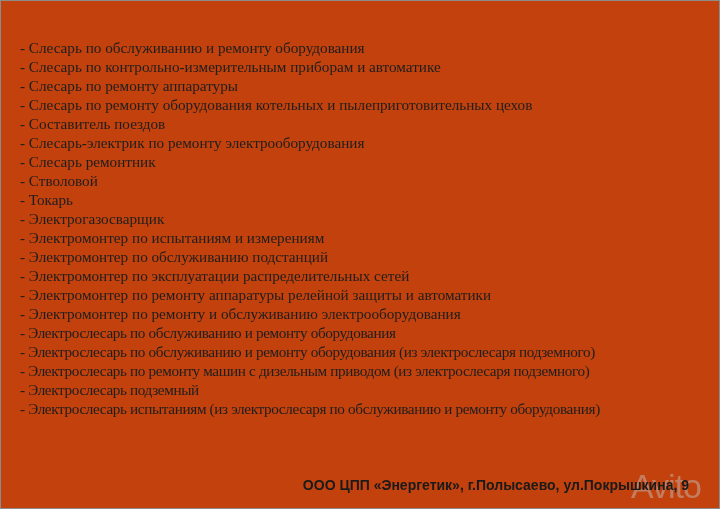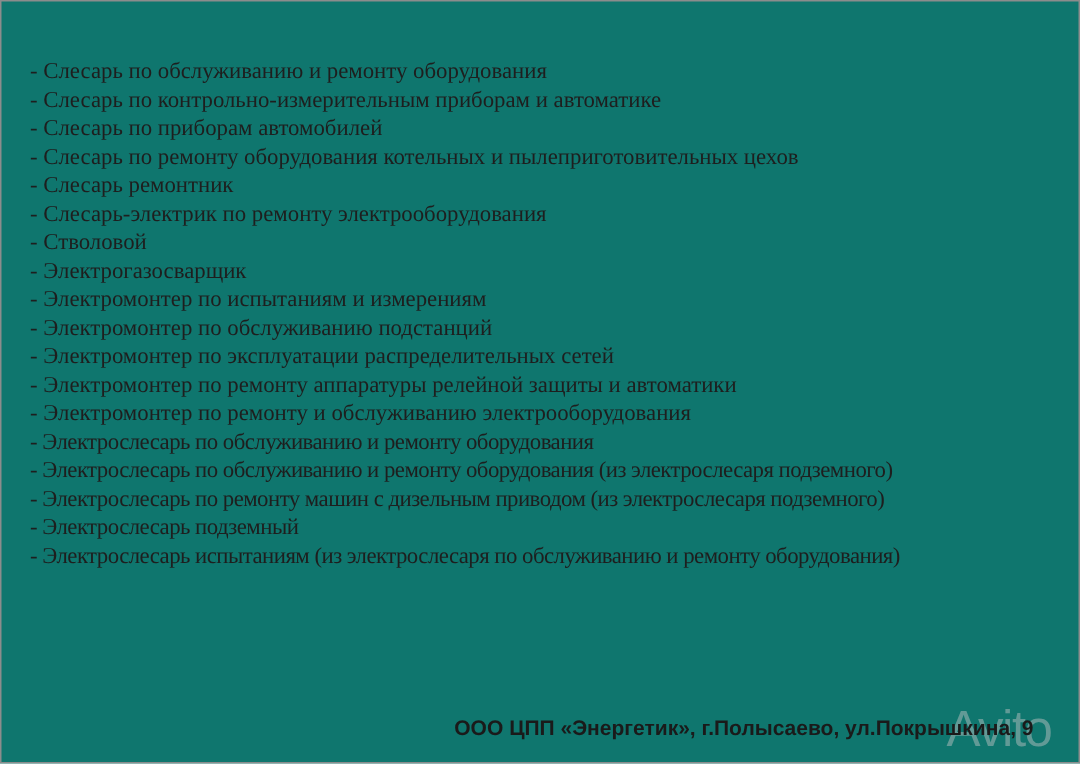--- a/index.html
+++ b/index.html
@@ -13,21 +13,21 @@
       overflow: hidden;
       position: relative;
     }
     .page {
       position: absolute;
       left: 0;
       top: 0;
       width: 718px;
       height: 507px;
       border: 1px solid #8c8c8c;
-      background: #0f766e;
+      background: #c2410c;
     }
     .list {
       position: absolute;
       left: 19px;
       top: 37px;
       margin: 0;
       padding: 0;
       list-style: none;
       font-family: "Liberation Serif", "DejaVu Serif", serif;
       font-size: 15.2px;
@@ -65,25 +65,27 @@
       pointer-events: none;
     }
   </style>
 </head>
 <body>
 
 <div class="page">
   <ul class="list">
     <li>- Слесарь по обслуживанию и ремонту оборудования</li>
     <li>- Слесарь по контрольно-измерительным приборам и автоматике</li>
-    <li>- Слесарь по приборам автомобилей</li>
+    <li>- Слесарь по ремонту аппаратуры</li>
     <li>- Слесарь по ремонту оборудования котельных и пылеприготовительных цехов</li>
+    <li>- Составитель поездов</li>
+    <li>- Слесарь-электрик по ремонту электрооборудования</li>
     <li>- Слесарь ремонтник</li>
-    <li>- Слесарь-электрик по ремонту электрооборудования</li>
     <li>- Стволовой</li>
+    <li>- Токарь</li>
     <li>- Электрогазосварщик</li>
     <li>- Электромонтер по испытаниям и измерениям</li>
     <li>- Электромонтер по обслуживанию подстанций</li>
     <li>- Электромонтер по эксплуатации распределительных сетей</li>
     <li>- Электромонтер по ремонту аппаратуры релейной защиты и автоматики</li>
     <li>- Электромонтер по ремонту и обслуживанию электрооборудования</li>
     <li class="narrow">- Электрослесарь по обслуживанию и ремонту оборудования</li>
     <li class="narrow">- Электрослесарь по обслуживанию и ремонту оборудования (из электрослесаря подземного)</li>
     <li class="narrow">- Электрослесарь по ремонту машин с дизельным приводом (из электрослесаря подземного)</li>
     <li class="narrow">- Электрослесарь подземный</li>

